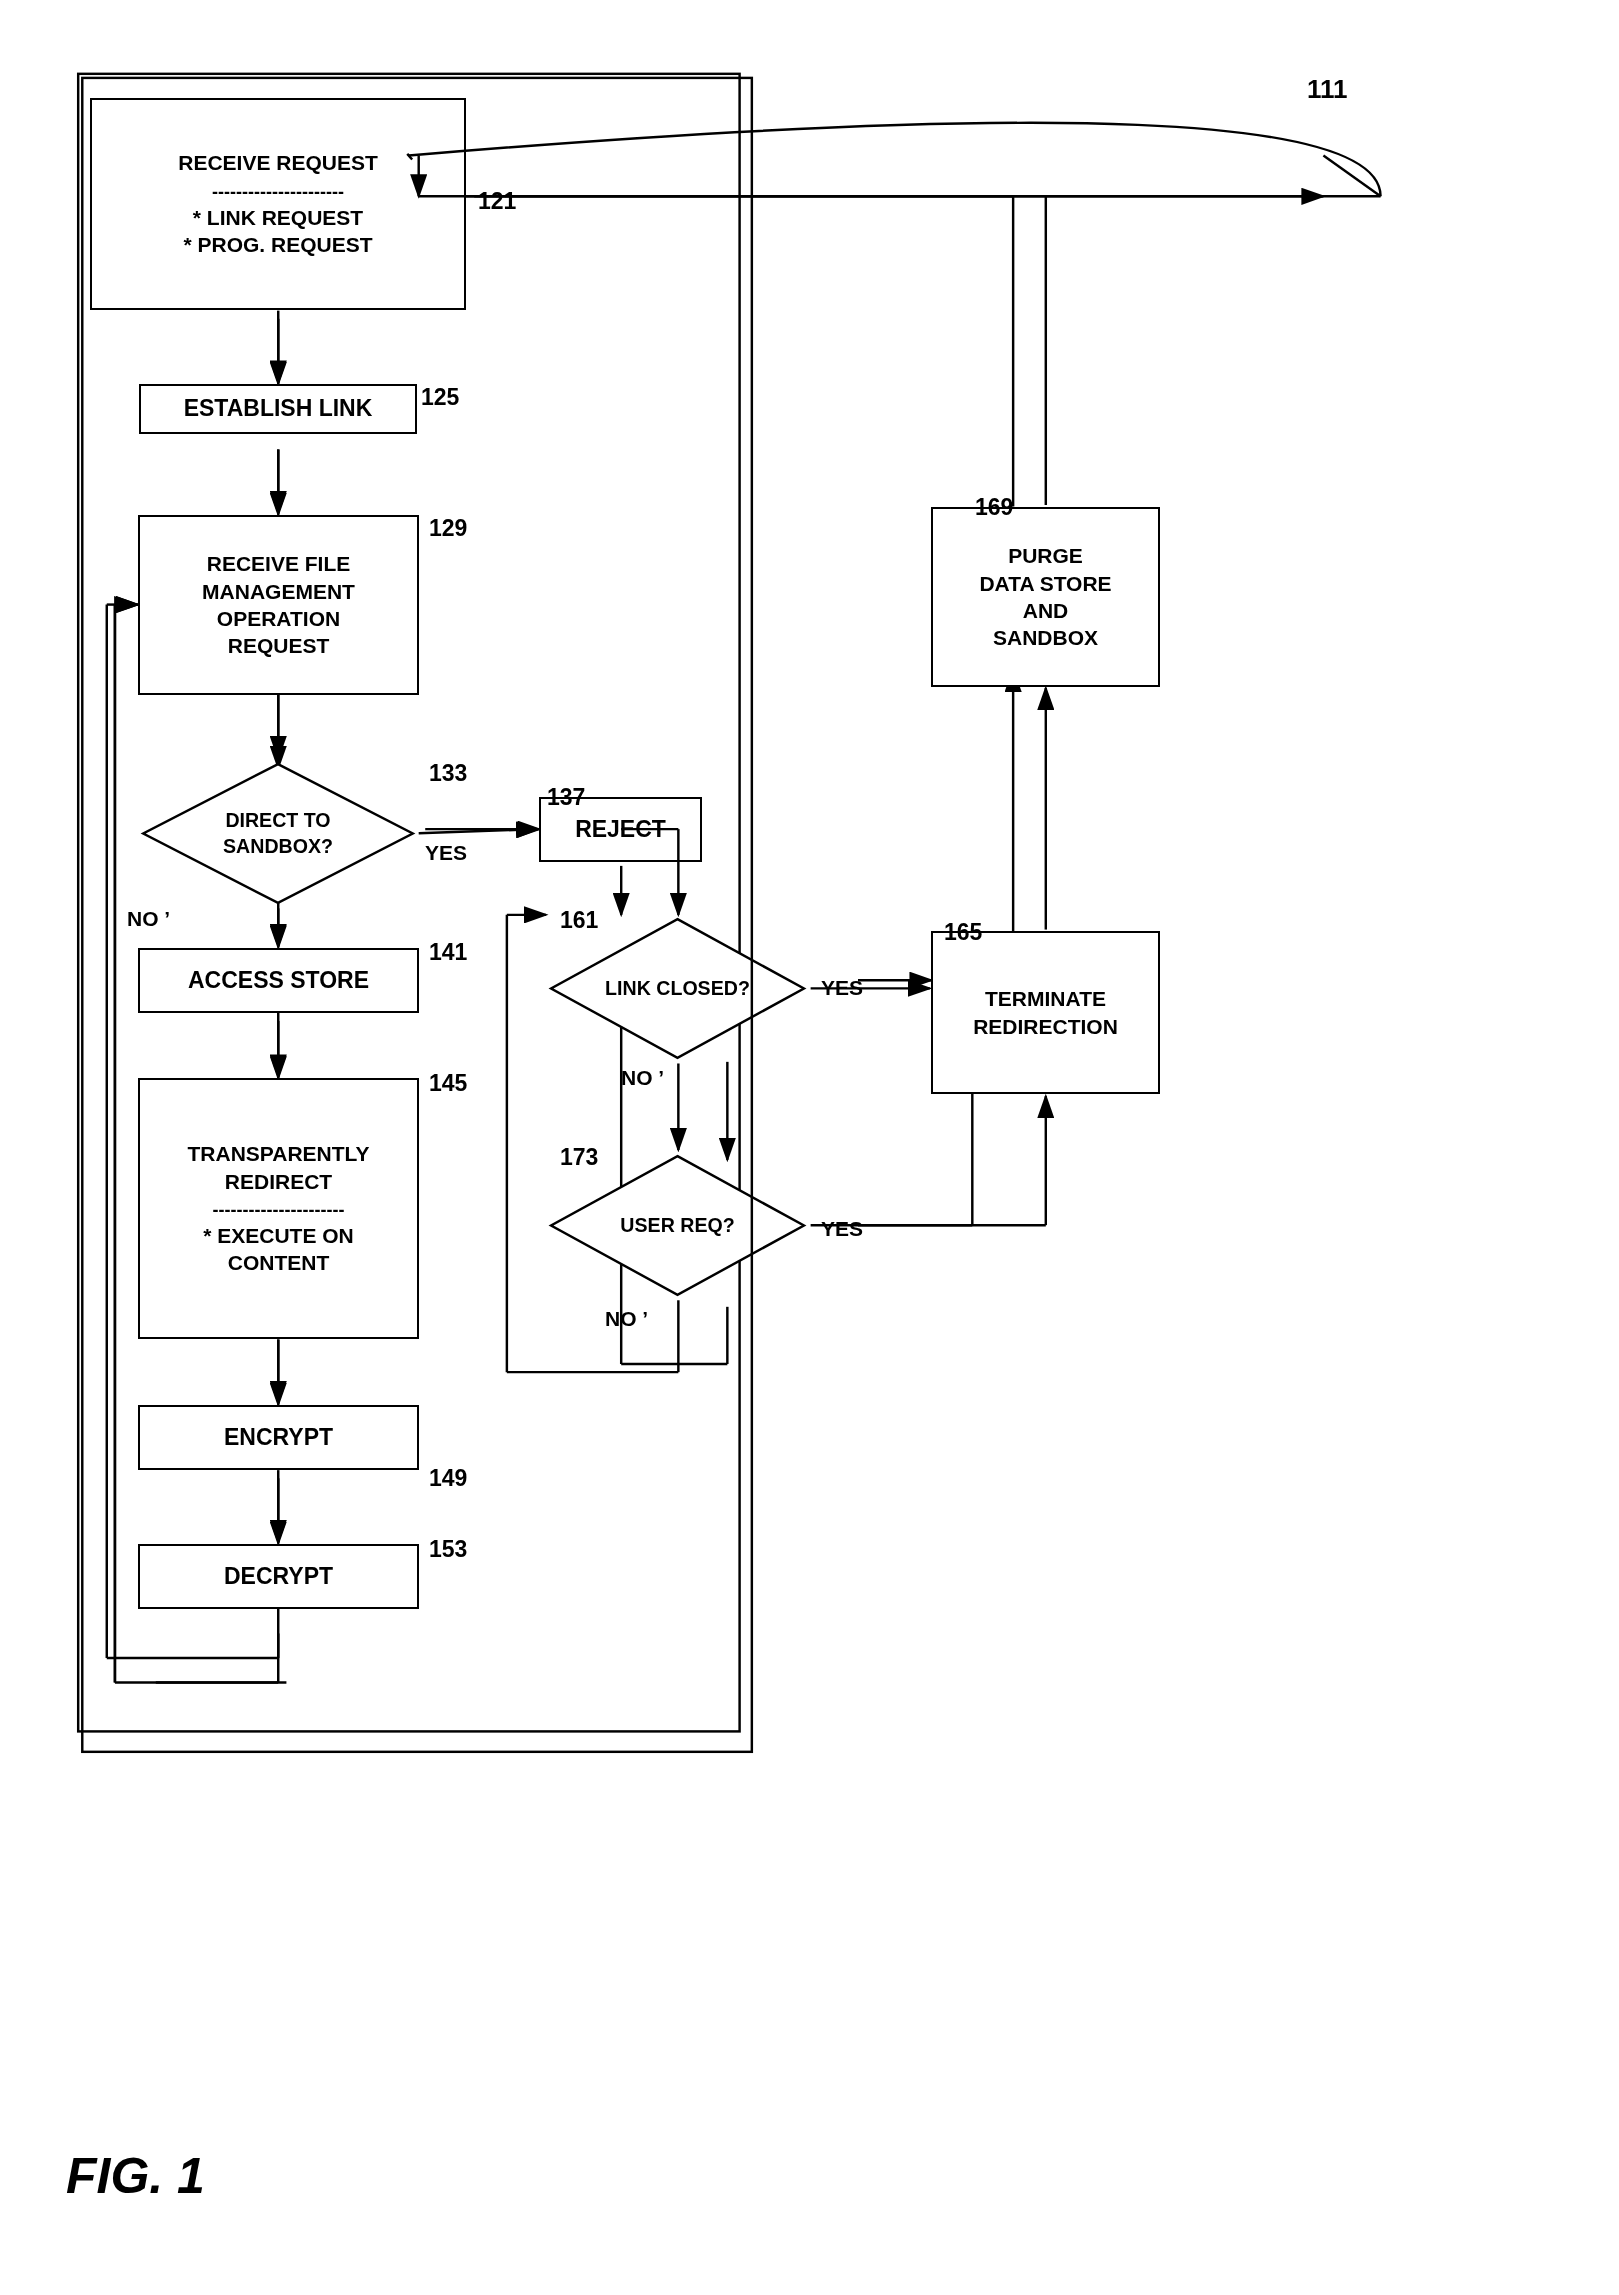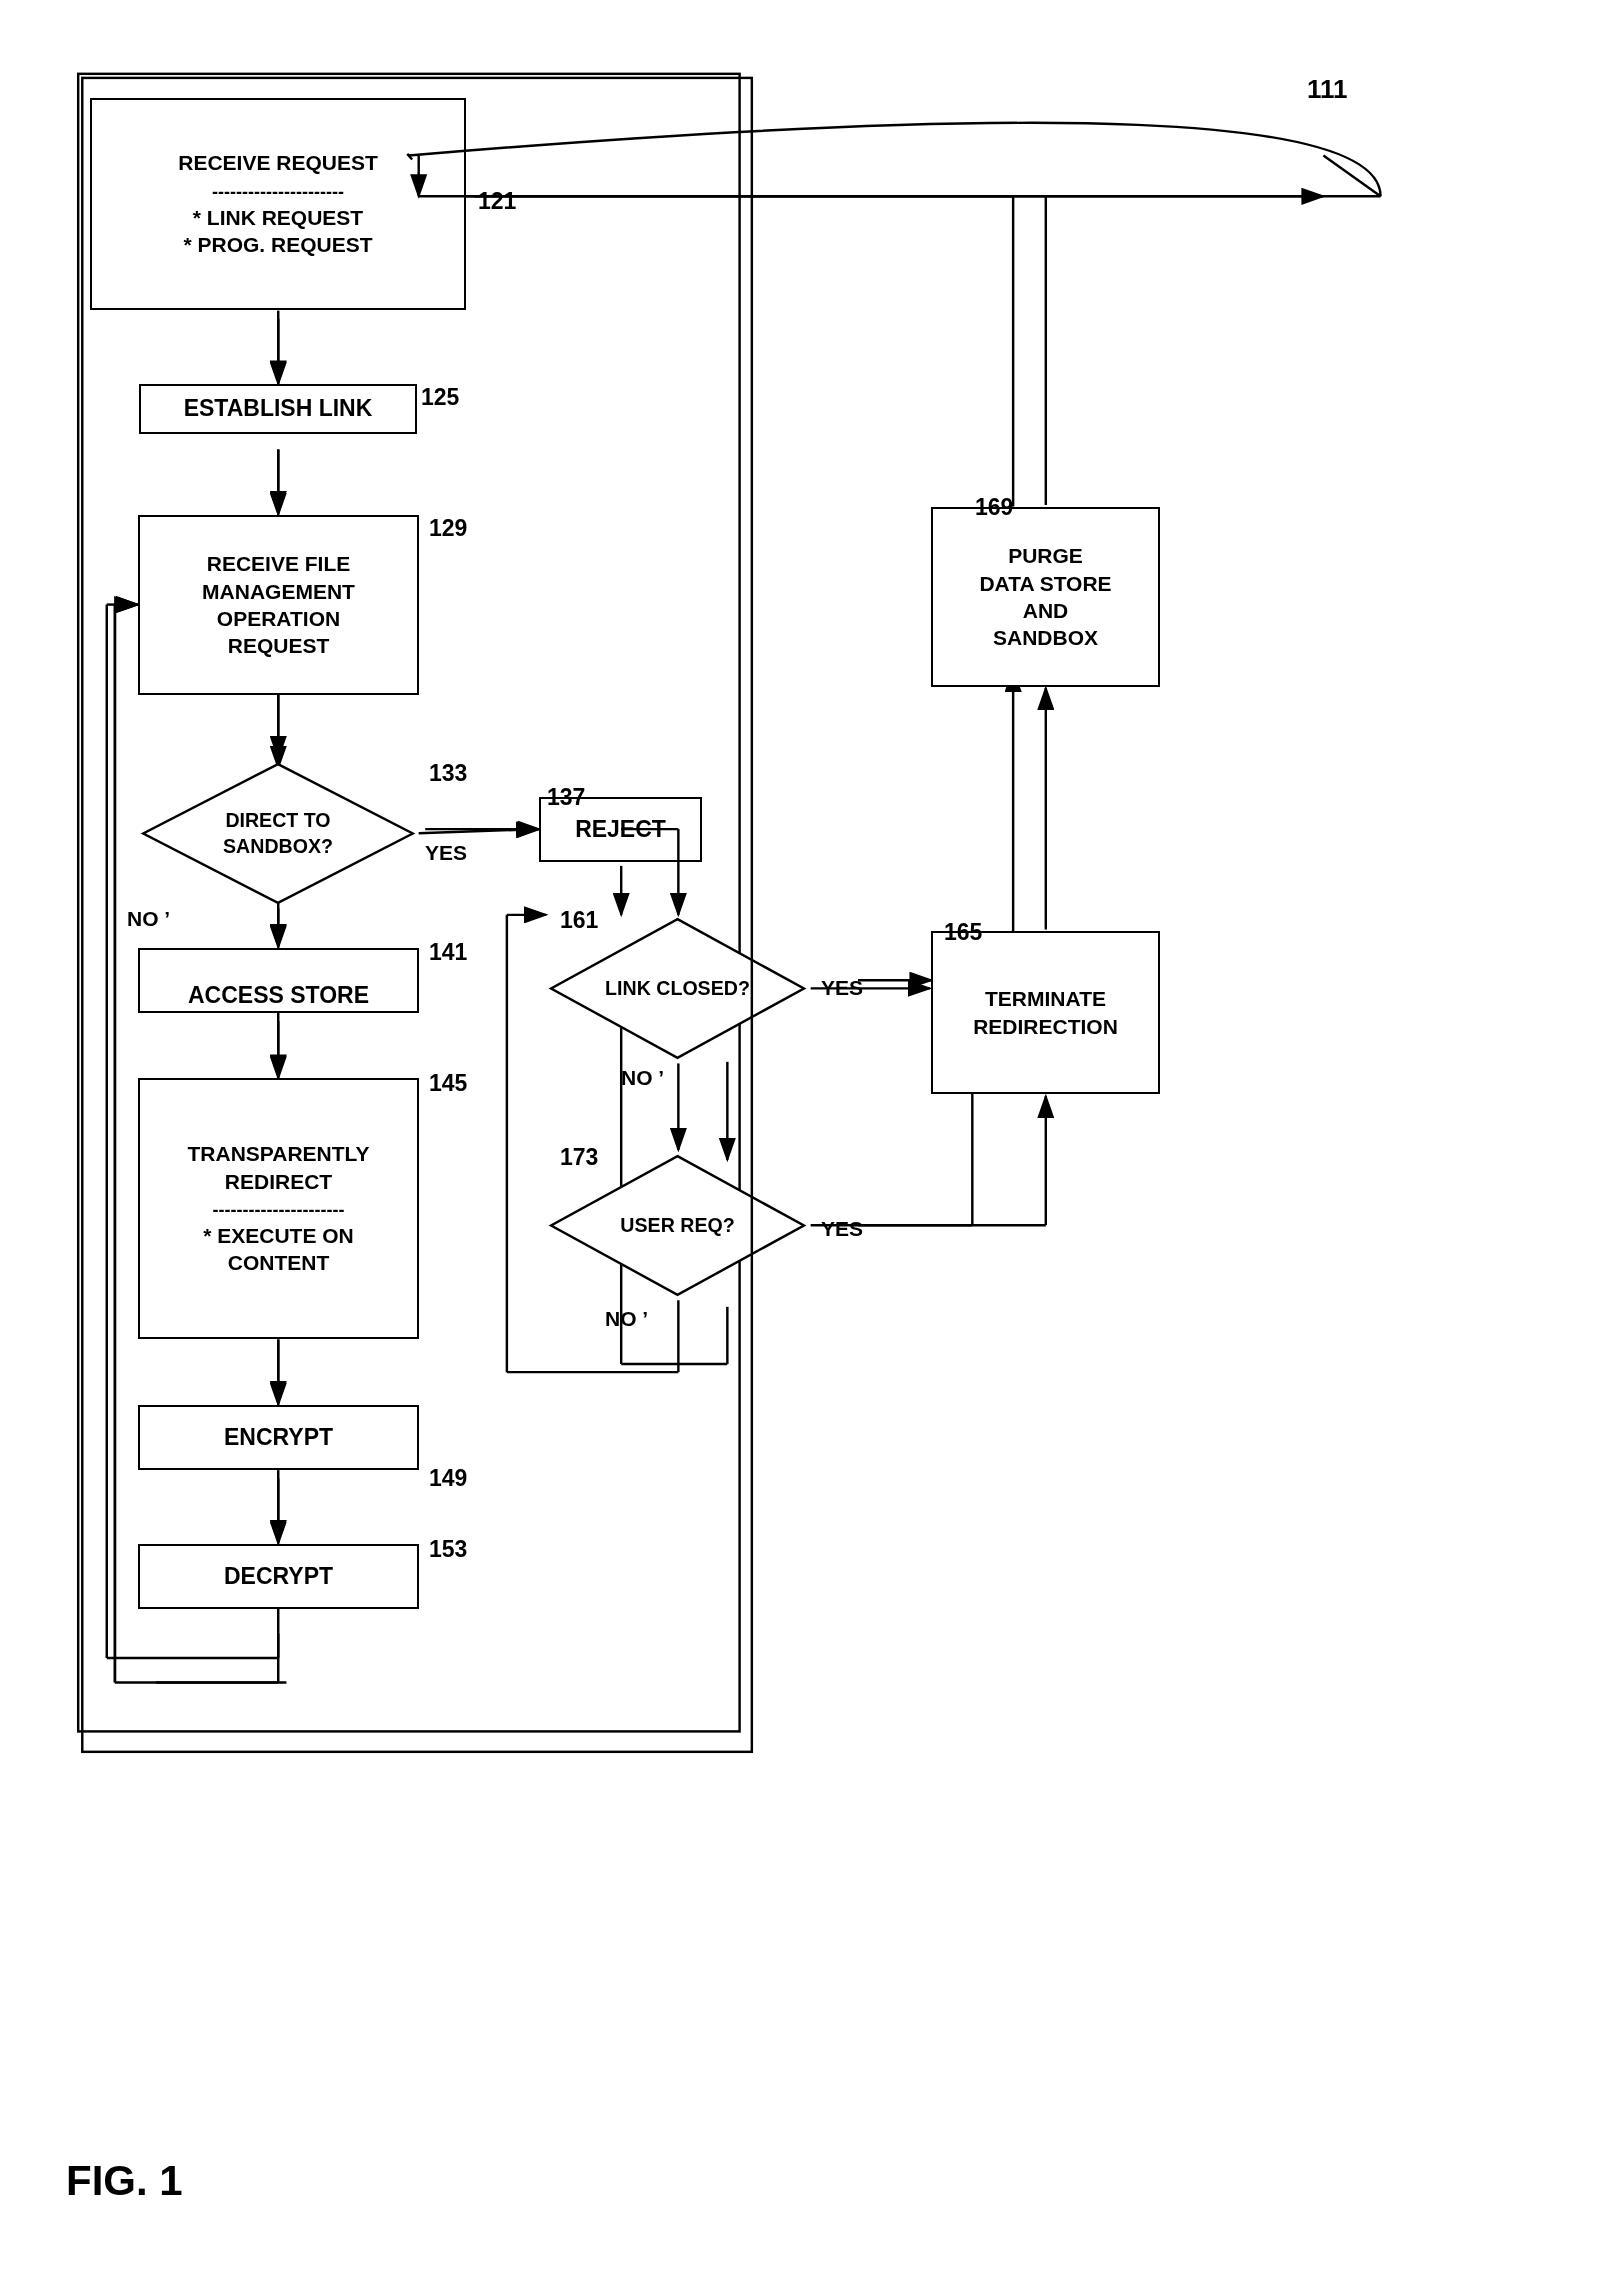--- a/index.html
+++ b/index.html
@@ -57,21 +57,22 @@
       height: 100%;
     }
     .label {
       position: absolute;
       font-size: 23px;
       font-weight: bold;
       color: #000;
     }
     .fig-label {
       position: absolute;
-      font-size: 42px;
+      font-size: 50px;
+      font-style: italic;
       font-weight: bold;
       bottom: 49px;
       left: 33px;
     }
     
     .arrows-svg {
       position: absolute;
       top: 0; left: 0;
       width: 100%;
       height: 100%;
@@ -186,21 +187,21 @@
   <div class="label" style="top:808px; left:392px; font-size:21px;">YES</div>
 
   <div class="label" style="top:874px; left:94px; font-size:21px;">NO ’</div>
 
   <div class="flow-box" style="left:506px; top:764px; width:163px; height:65px;">
     <span>REJECT</span>
   </div>
 
   <div class="label" style="top:751px; left:514px;">137</div>
 
-  <div class="flow-box" style="left:105px; top:915px; width:281px; height:65px;align-items:flex-end;">
+  <div class="flow-box" style="left:105px; top:915px; width:281px; height:65px;">
     <span>ACCESS STORE</span>
   </div>
 
   <div class="label" style="top:906px; left:396px;">141</div>
 
   <div class="flow-box" style="left:105px; top:1045px; width:281px; height:261px; font-size:21px;">
     <div>
       TRANSPARENTLY<br>
       REDIRECT<br>
       <span style="font-size:18px;">----------------------</span><br>

